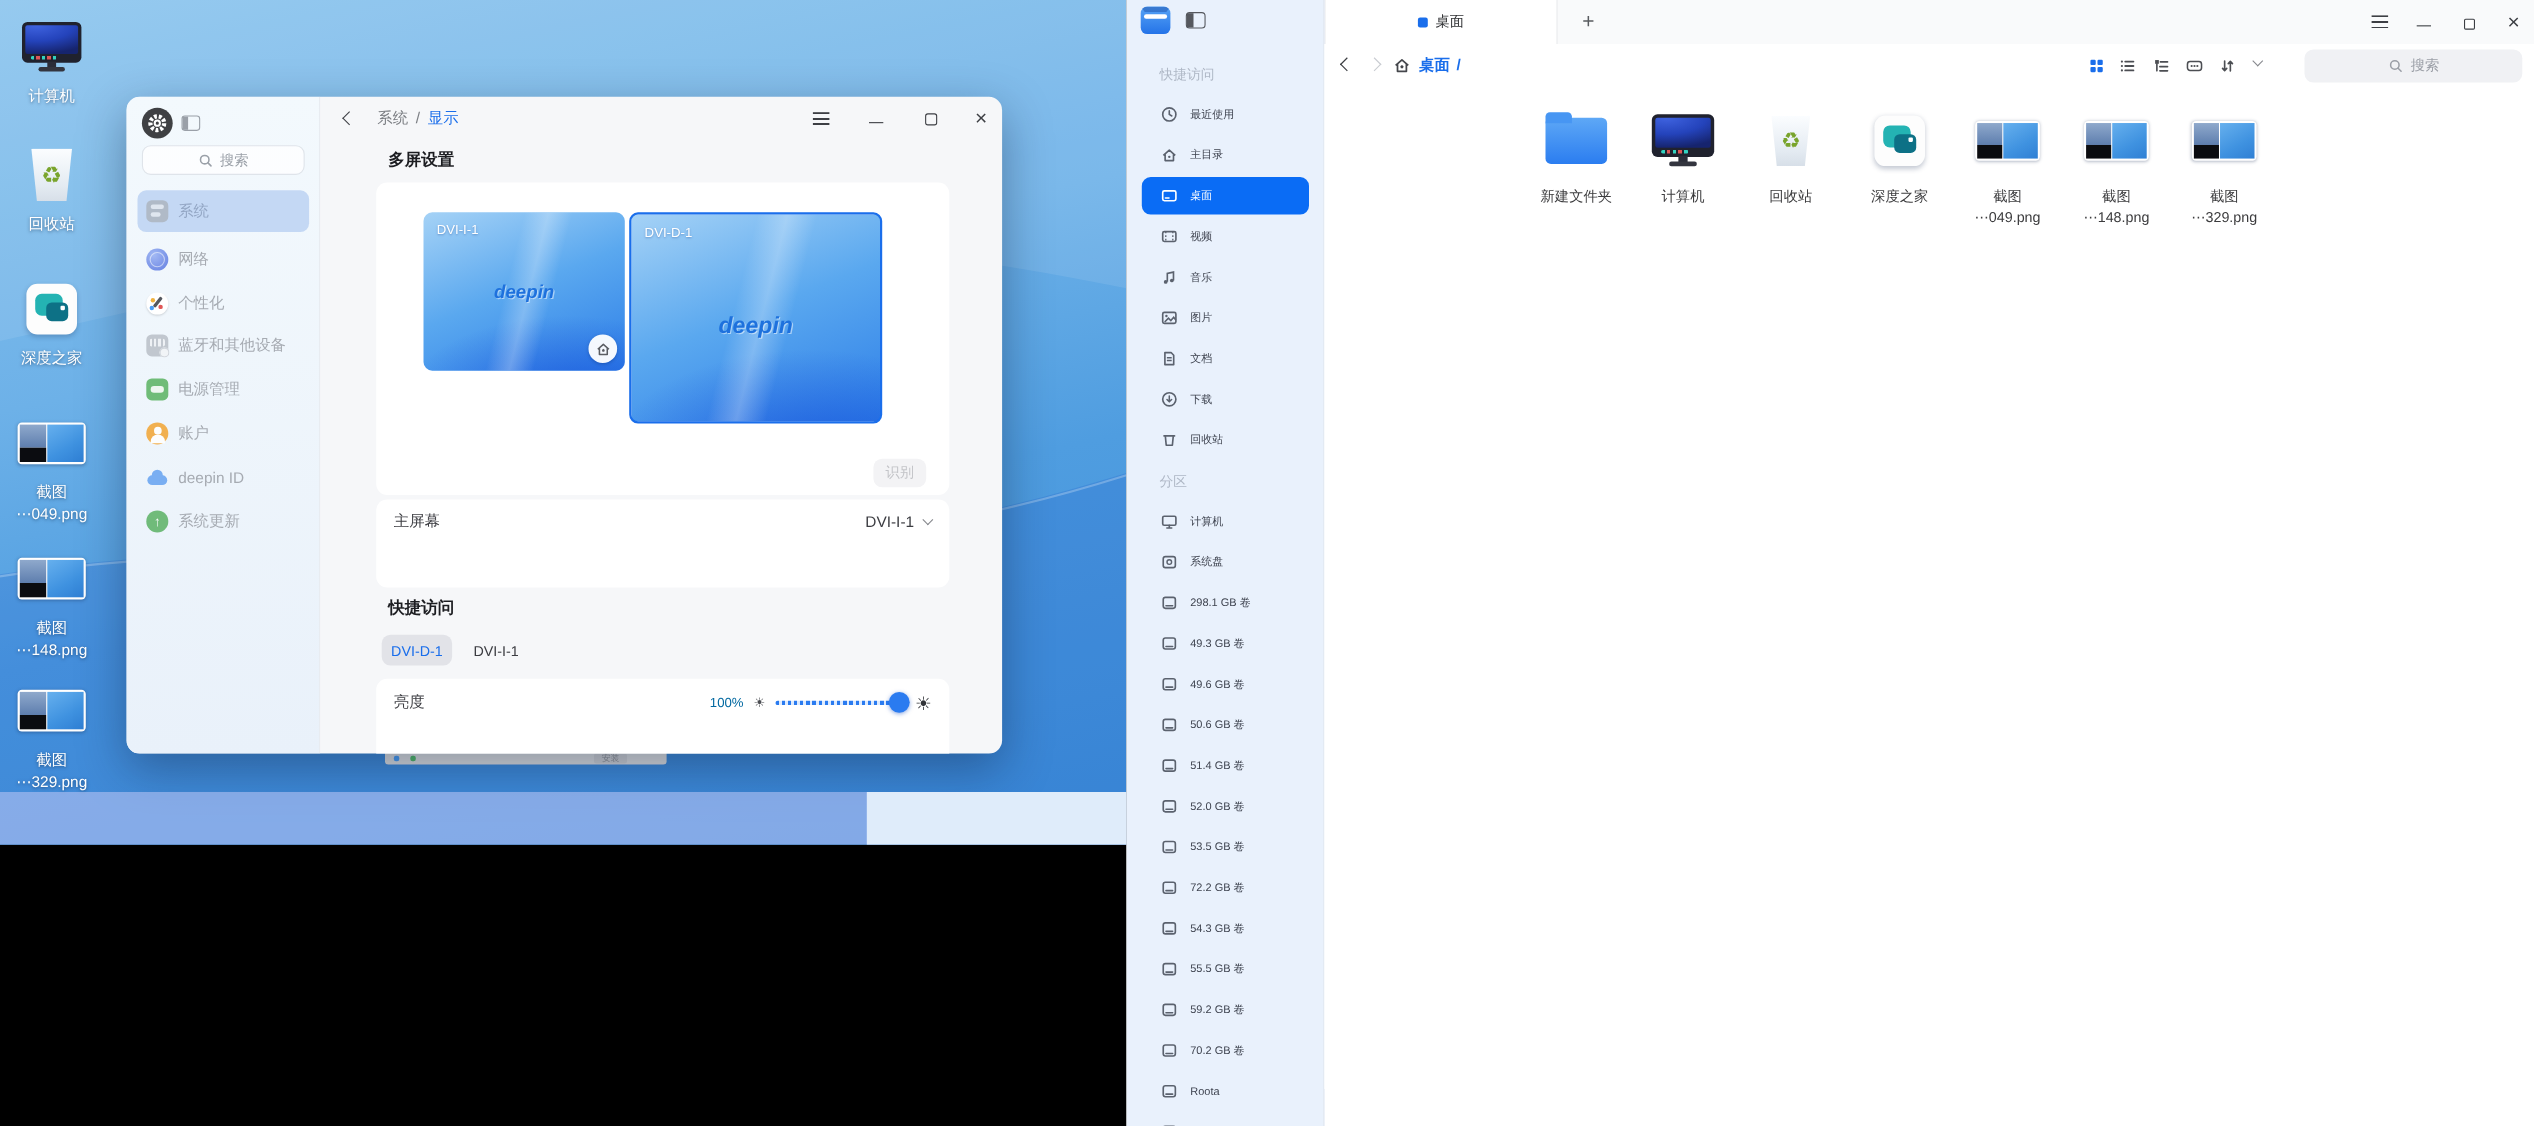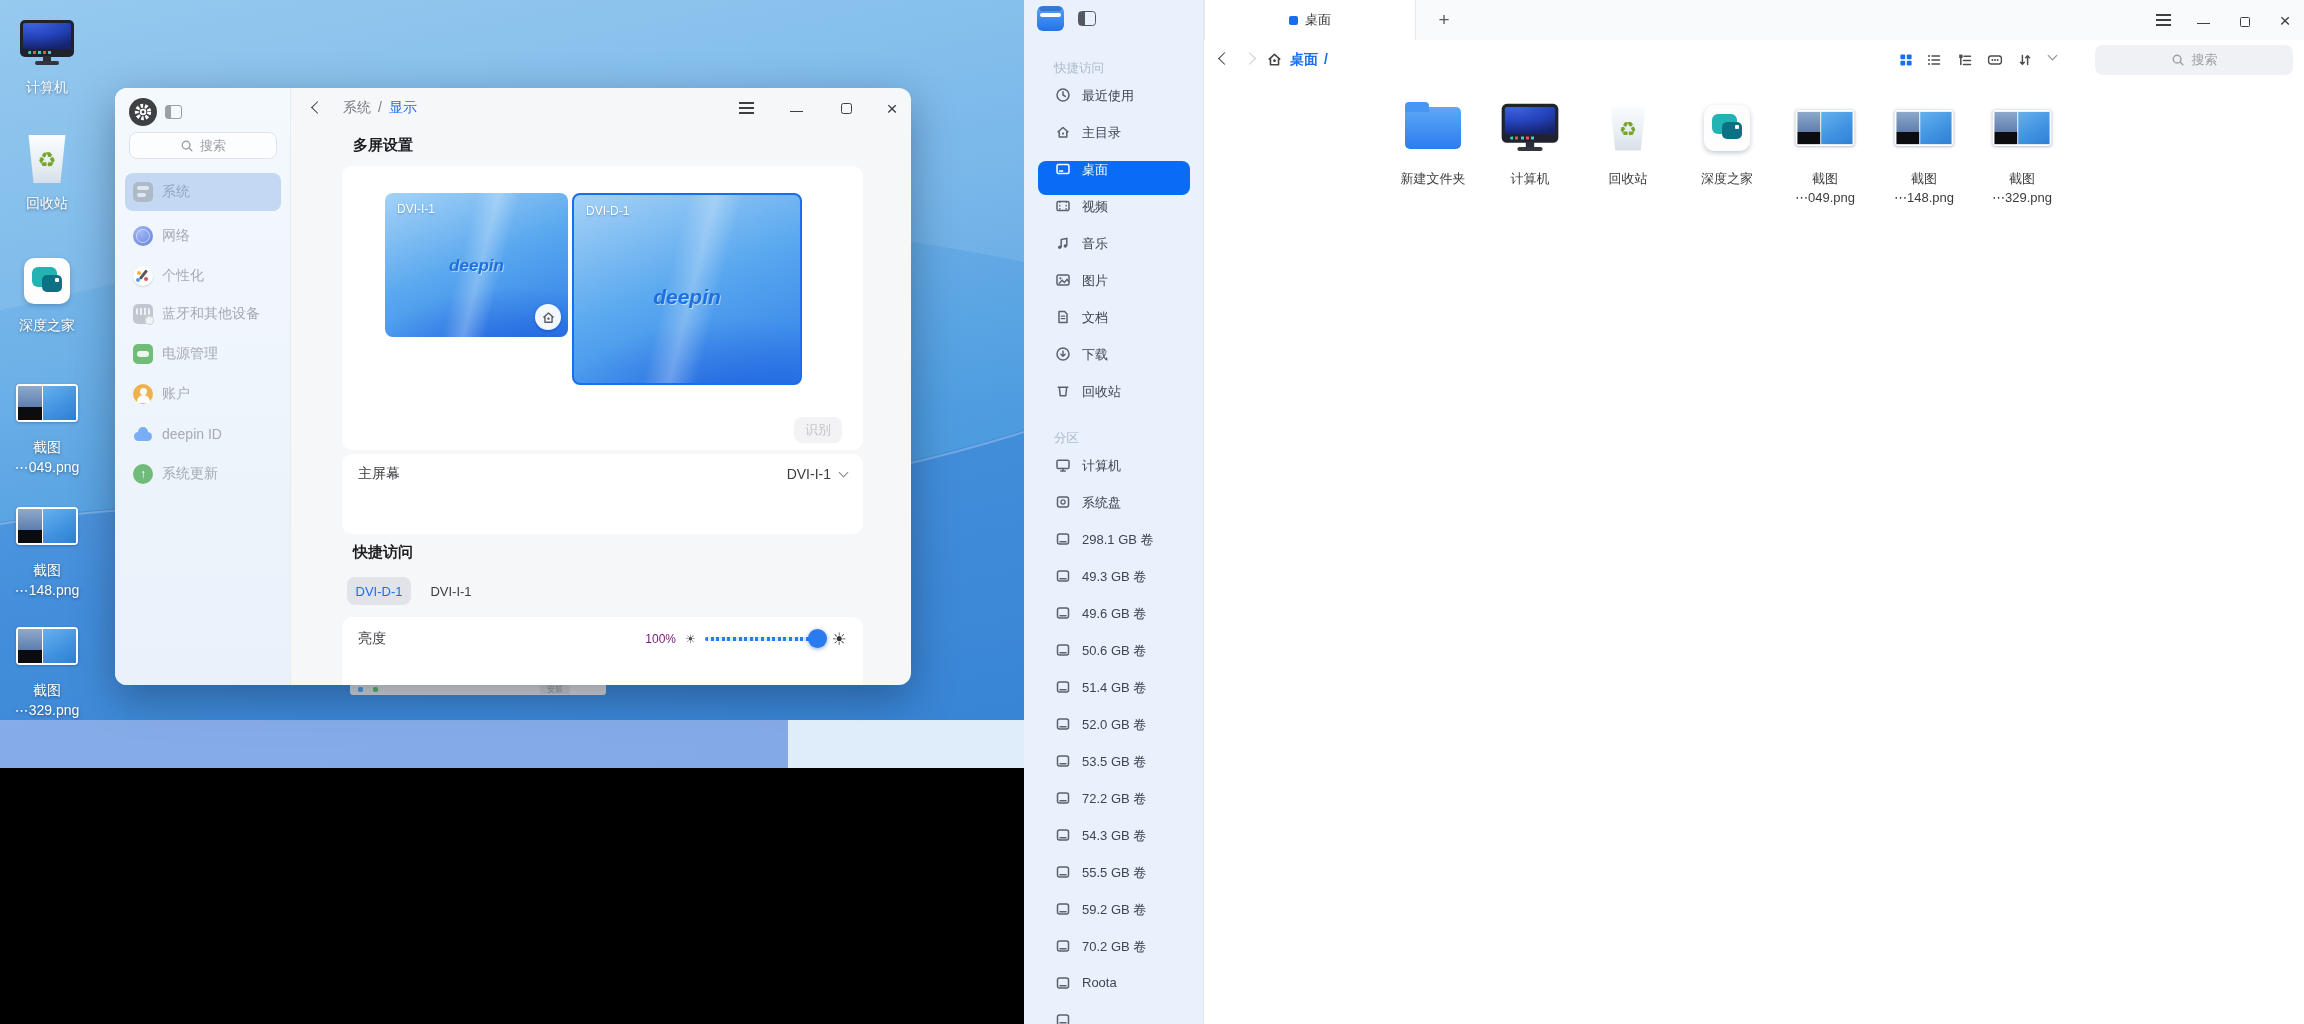--- a/index.html
+++ b/index.html
@@ -121,21 +121,21 @@
   .cc-row{position:relative;height:40px;display:flex;align-items:center;padding:0 16px;font-size:14px;color:#3c3d42}
   .cc-row .rv{margin-left:auto;display:flex;align-items:center;gap:9px;color:#3c3d42}
   .cc-row + .cc-row{border-top:7px solid #c4b5fd}
   .cv-down{width:7px;height:7px;border-right:1.7px solid #85878c;border-bottom:1.7px solid #85878c;transform:rotate(45deg);margin-top:-4px}
   #cc-sec-title{position:absolute;left:62px;top:455px;font-size:15px;font-weight:bold;color:#1c1d21}
   .cc-tab{position:absolute;top:489px;height:28px;border-radius:8px;display:flex;align-items:center;justify-content:center;font-size:13px}
   #tab-dvid{left:56px;width:64px;background:#e2e3e8;color:#1a6eeb}
   #tab-dvii{left:128px;width:64px;color:#3c3d42}
   #card-bright{top:529px;height:120px}
   .row-tall{height:44px}
-  #bright-pct{color:#701a75;font-size:12px}
+  #bright-pct{color:#0369a1;font-size:12px}
   .sun{color:#4b4d52;font-size:12px;line-height:1}
   .sun.big{font-size:17px;color:#323439}
   #bright-track{position:relative;width:118px;height:4px;border-radius:2px;
     background:repeating-linear-gradient(90deg,#2a7bf0 0 3px,rgba(42,123,240,.15) 3px 5.6px)}
   #bright-handle{position:absolute;right:-4px;top:-8px;width:19px;height:19px;border-radius:50%;background:#2a7bf0;
     box-shadow:0 1px 4px rgba(20,80,200,.5)}
 
   
   #peek{position:absolute;left:350px;top:684px;width:256px;height:11px;background:#dcdddf;border-radius:0 0 3px 3px;
     display:flex;align-items:flex-start;gap:10px;padding:1px 8px;font-size:8px;color:#8e9094;overflow:hidden}
@@ -156,22 +156,22 @@
     font-size:19px;color:#5a5c60}
   #fm-sidebar{position:absolute;left:0;top:0;width:180px;height:100%;background:#e9f1fc;border-right:1px solid #e0e7f0}
   #fm-appicon{position:absolute;left:13px;top:6px;width:27px;height:25px;border-radius:6px;
     background:linear-gradient(180deg,#56a3f5 0%,#2473e8 100%);overflow:hidden}
   #fm-appicon::before{content:"";position:absolute;left:3px;top:7px;right:3px;height:4px;border-radius:2px;background:#fff}
   #fm-appicon::after{content:"";position:absolute;left:0;top:0;right:0;height:5px;background:rgba(10,50,140,.35);
     clip-path:polygon(0 0,100% 0,86% 100%,14% 100%)}
   #fm-panel-toggle{position:absolute;left:54px;top:11px;width:18px;height:15px;border:1.7px solid #55585e;border-radius:3.5px}
   #fm-panel-toggle::before{content:"";position:absolute;left:0;top:0;width:6px;height:100%;background:#55585e}
   .fm-sec{position:absolute;left:30px;color:#aeb7c5;font-size:12.5px}
-  .fm-item{position:absolute;left:14px;width:152px;height:34px;border-radius:8px;display:flex;gap:11px;
-    padding-left:17px;color:#3f4450;font-size:13px;white-space:nowrap}
+  .fm-item{position:absolute;left:14px;width:152px;height:34px;border-radius:8px;display:flex;align-items:center;gap:11px;
+    padding-left:17px;color:#3f4450;font-size:10px;white-space:nowrap}
   .fm-item svg{width:16px;height:16px;flex:none;color:#5b626e}
   .fm-item.sel{background:#0a6cf5;color:#fff}
   .fm-item.sel svg{color:#fff}
   #fm-toolbar{position:absolute;left:180px;top:40px;right:0;height:40px;background:#fff}
   #fm-back{position:absolute;left:16px;top:14px;width:9px;height:9px;border-left:1.9px solid #3a3c40;border-bottom:1.9px solid #3a3c40;transform:rotate(45deg)}
   #fm-fwd{position:absolute;left:41px;top:14px;width:9px;height:9px;border-right:1.9px solid #c9ccd1;border-top:1.9px solid #c9ccd1;transform:rotate(45deg)}
   #fm-home{position:absolute;left:62px;top:11px;width:17px;height:17px;color:#45474c}
   #fm-crumb{position:absolute;left:86px;top:11px;font-size:14px;font-weight:bold;color:#1a6eeb;display:flex;gap:6px}
   .vbtn{position:absolute;top:12px;width:16px;height:16px;color:#4c4e53}
   .vbtn.active{color:#1a6eeb}

